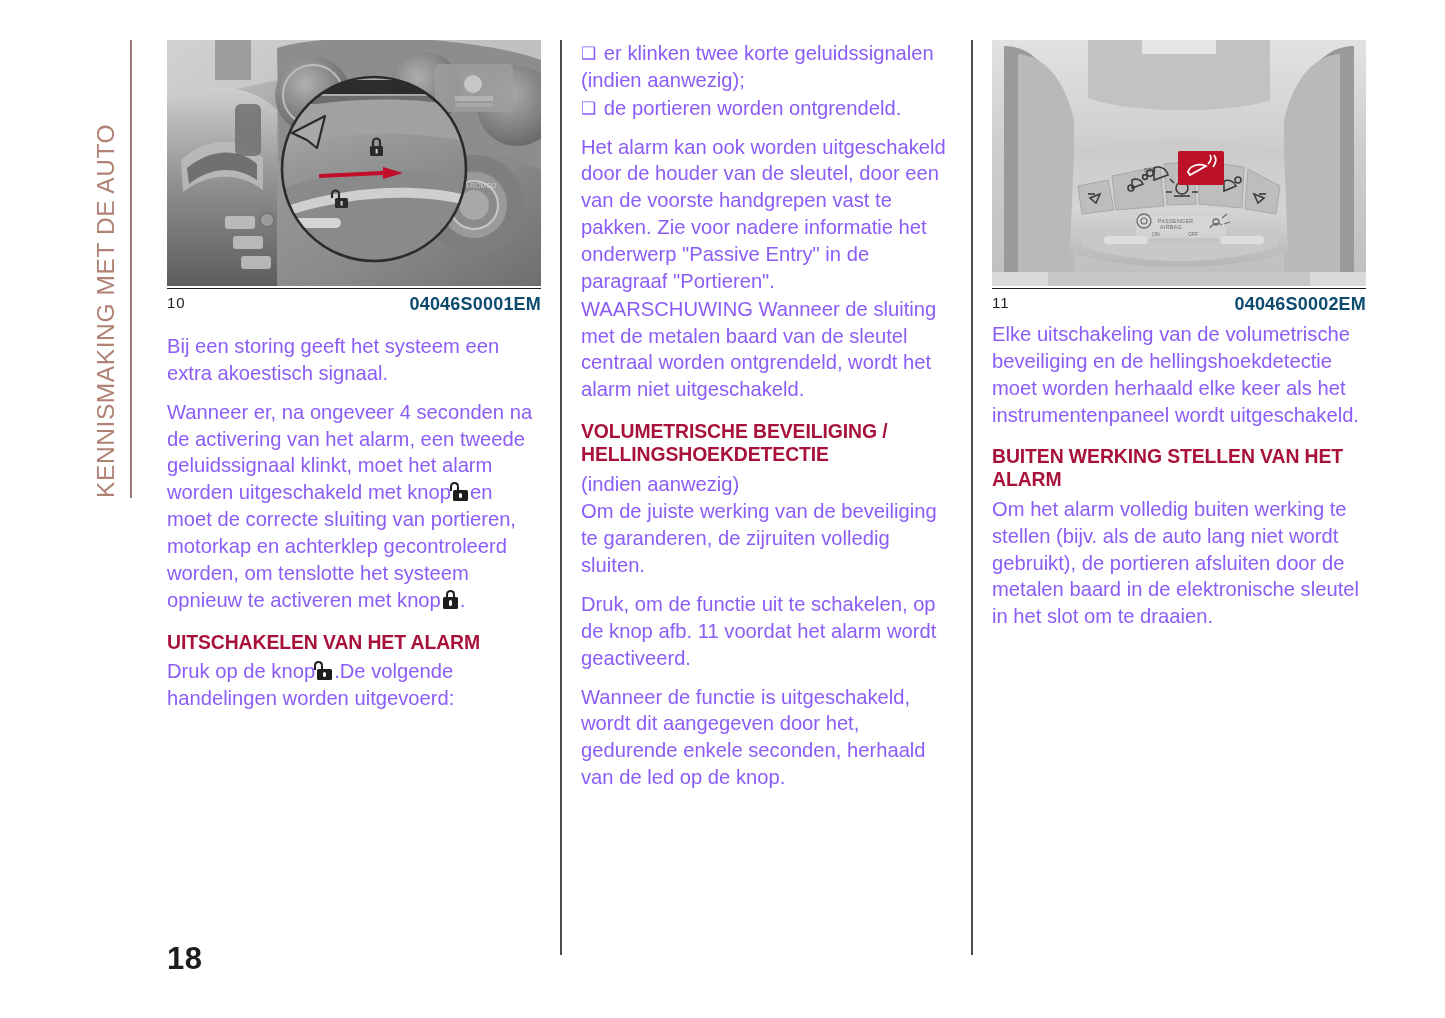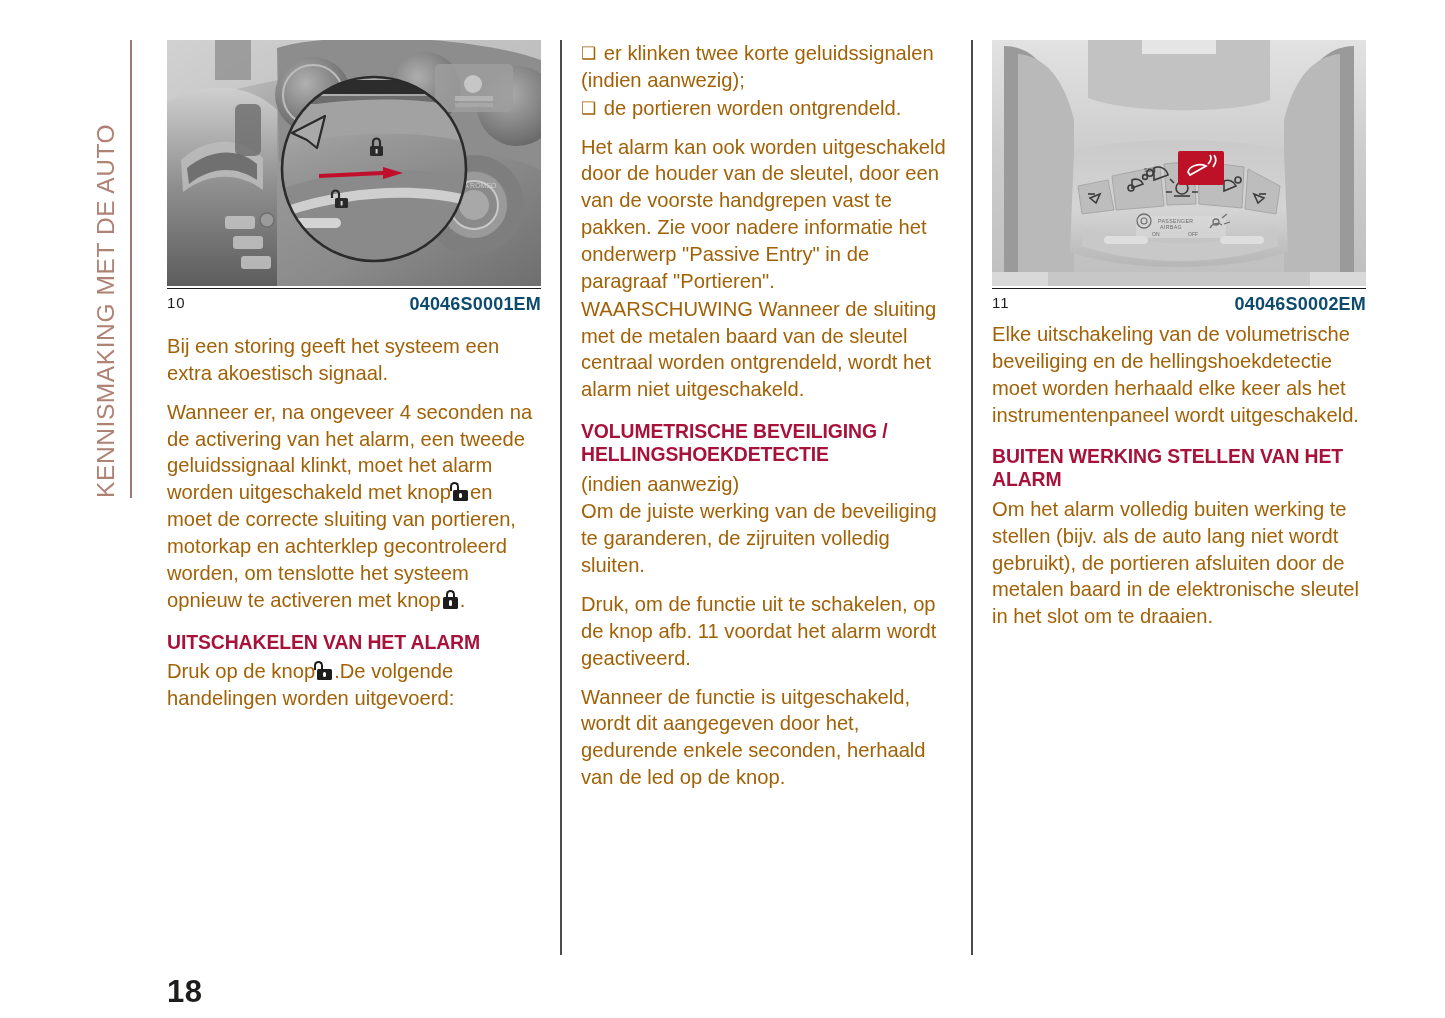--- a/index.html
+++ b/index.html
@@ -92,21 +92,21 @@
     font-weight: bold;
     letter-spacing: 0.2px;
     color: #0c4a6e;
   }
 
   
   p.body {
     font-size: 20.2px;
     line-height: 1.33;
     margin: 0 0 12px 0;
-    color: #a16207;
+    color: #8b5cf6;
   }
   p.body.tight { margin-bottom: 1px; }
   h3.head {
     font-size: 19.4px;
     font-weight: bold;
     line-height: 1.17;
     letter-spacing: -0.1px;
     color: #a8123a;
     margin: 17px 0 5px 0;
     text-transform: uppercase;
@@ -148,21 +148,21 @@
     position: absolute;
     left: 6.2px; bottom: 3px;
     width: 2.6px; height: 5.5px;
     background: #ffffff;
     border-radius: 2px;
   }
 
   
   .page-number {
     position: absolute;
-    left: 167px; bottom: 8px;
+    left: 167px; bottom: 41px;
     font-size: 31px;
     font-weight: bold;
     letter-spacing: 0.5px;
     color: #1d1d1b;
   }
 </style>
 </head>
 <body>
 
 <div class="chapter-tab">

